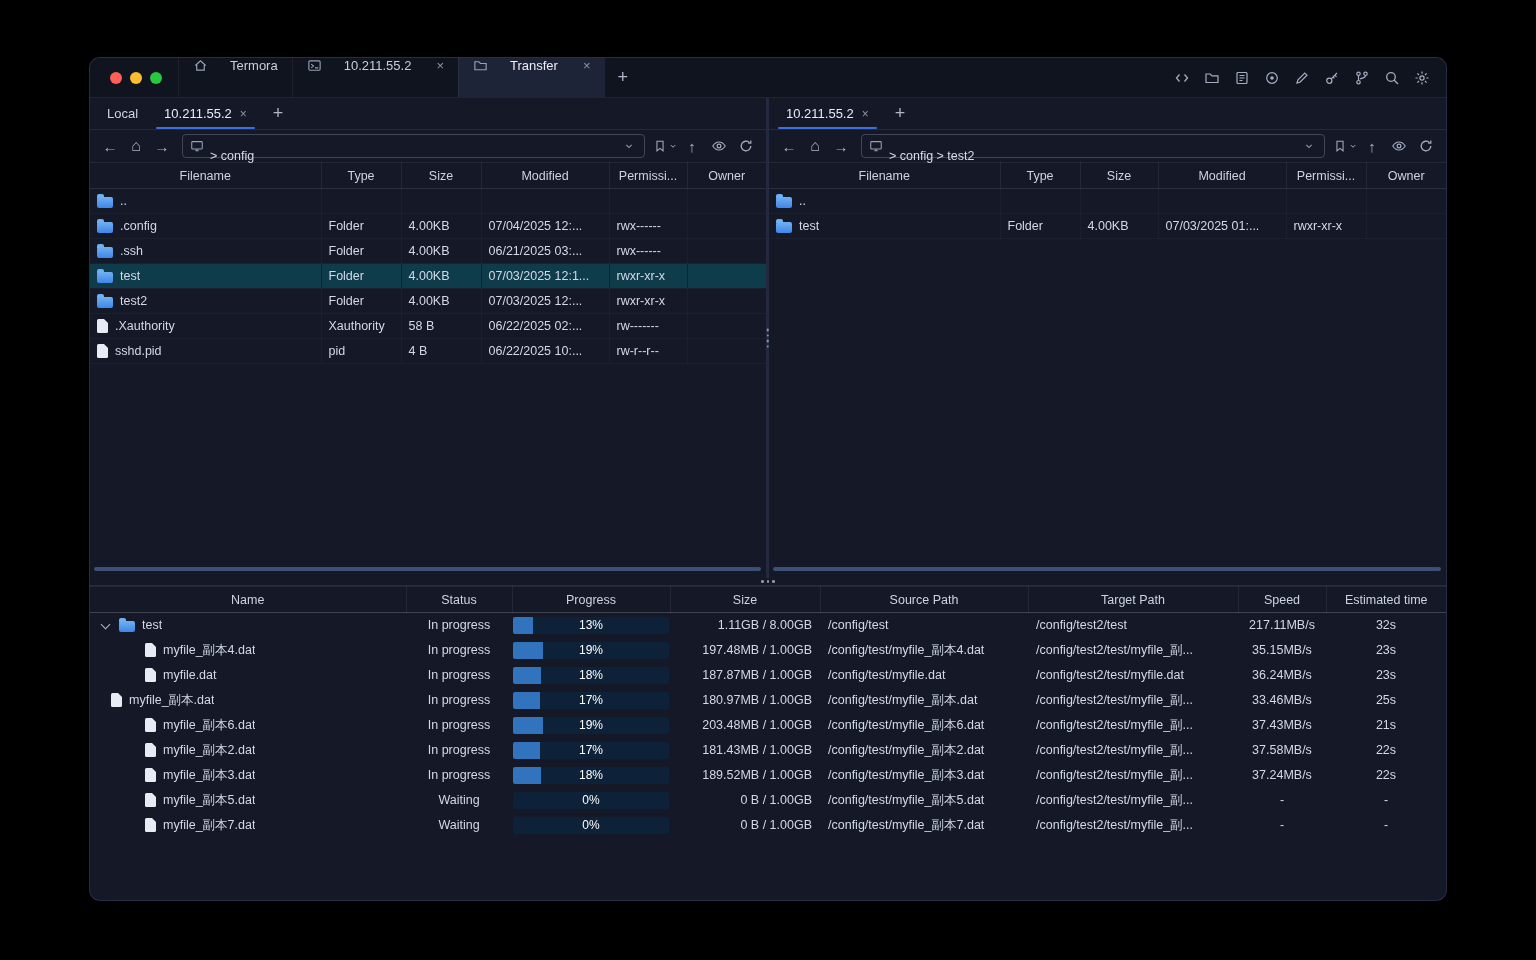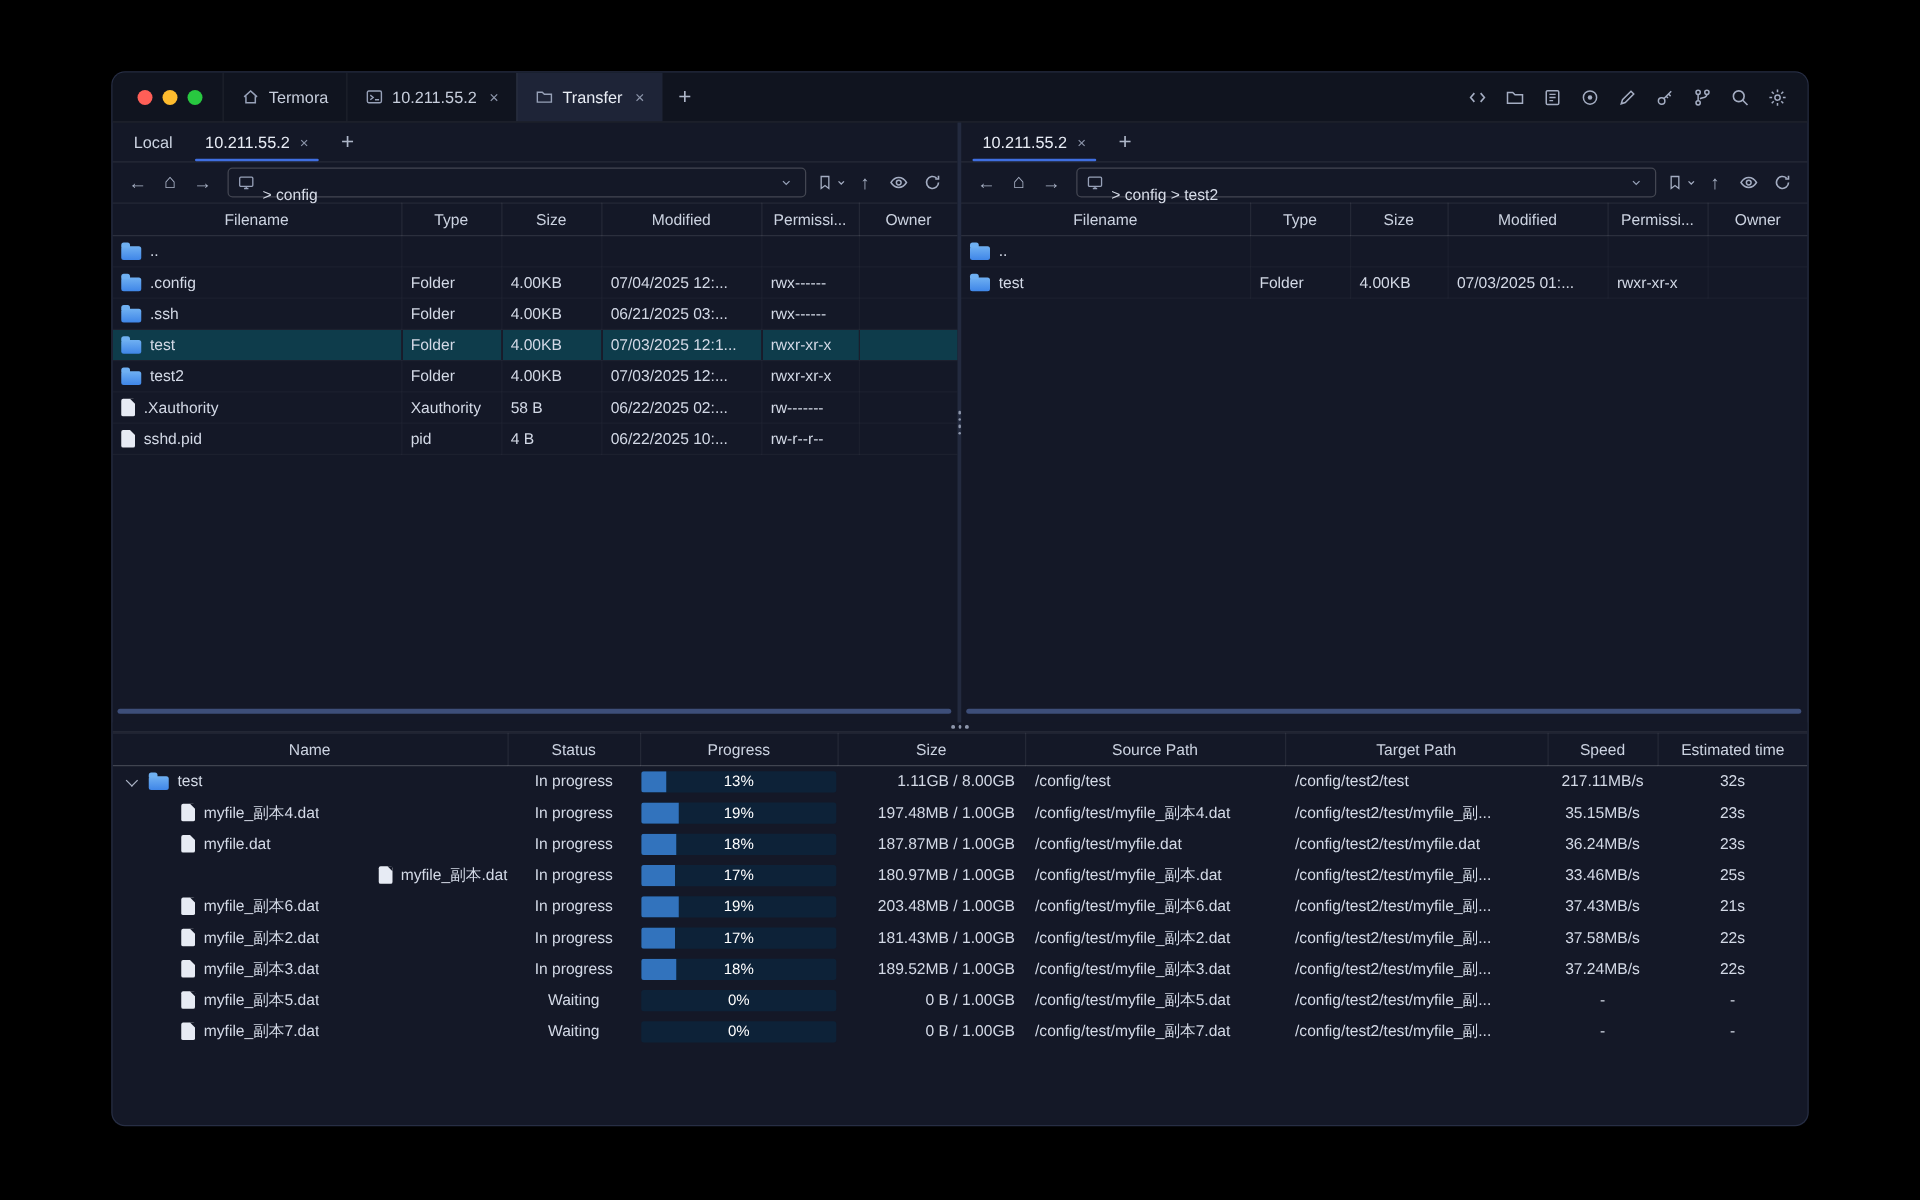--- a/index.html
+++ b/index.html
@@ -10,21 +10,21 @@
     background:#141827; border-radius:10px; overflow:hidden; display:flex; flex-direction:column;
     box-shadow:0 0 0 1px #272e44, 0 18px 50px rgba(0,0,0,.7); }
 
   
   .titlebar { flex:0 0 40px; display:flex; align-items:stretch; background:#10141f;
     border-bottom:1px solid rgba(255,255,255,.07); }
   .traffic { display:flex; align-items:center; gap:8px; padding:0 16px 0 20px; }
   .tl { width:12px; height:12px; border-radius:50%; display:inline-block; }
   .tl.red{background:#ff5f57} .tl.yellow{background:#febc2e} .tl.green{background:#28c840}
   .app-tabs { display:flex; align-items:stretch; }
-  .atab { display:flex; align-items:center; gap:7px; padding:0 14px; color:#c7cedc;
+  .atab { display:flex; align-items:flex-start; gap:22px; padding:0 14px; color:#c7cedc;
     border-left:1px solid rgba(255,255,255,.06); cursor:default; }
   .atab:last-child { border-right:1px solid rgba(255,255,255,.06); }
   .atab.active { background:#1e2437; color:#eaeef6; }
   .atab svg { width:15px; height:15px; color:#97a1b8; }
   .atab-close { color:#8d96ab; font-size:13px; margin-left:3px; }
   .newtab { background:none; border:none; color:#aeb6c8; font-size:18px; padding:0 13px; cursor:pointer; }
   .tb-right { margin-left:auto; display:flex; align-items:center; gap:5px; padding-right:12px; }
   .tbtn { width:25px; height:25px; display:flex; align-items:center; justify-content:center;
     background:none; border:none; color:#a4adc2; cursor:pointer; border-radius:4px; }
   .tbtn svg { width:16px; height:16px; }
@@ -574,21 +574,21 @@
             </td>
             <td class="c-size">187.87MB / 1.00GB</td>
             <td>/config/test/myfile.dat</td>
             <td>/config/test2/test/myfile.dat</td>
             <td class="c-speed">36.24MB/s</td>
             <td class="c-eta">23s</td>
           </tr>
 
           <tr>
             <td style="padding:0;">
-              <div class="cellflex" style=" justify-content: flex-end;">
+              <div class="cellflex" style="">
                 <span class="chev"></span>
                 <span class="fi icon-file"></span>
                 <span class="ftext">myfile_副本.dat</span>
               </div>
             </td>
             <td class="c-status">In progress</td>
             <td class="c-prog">
               <div class="pbar">
                 <div class="pfill" style="width: 17%;"></div>
                 <span class="plabel">17%</span>

